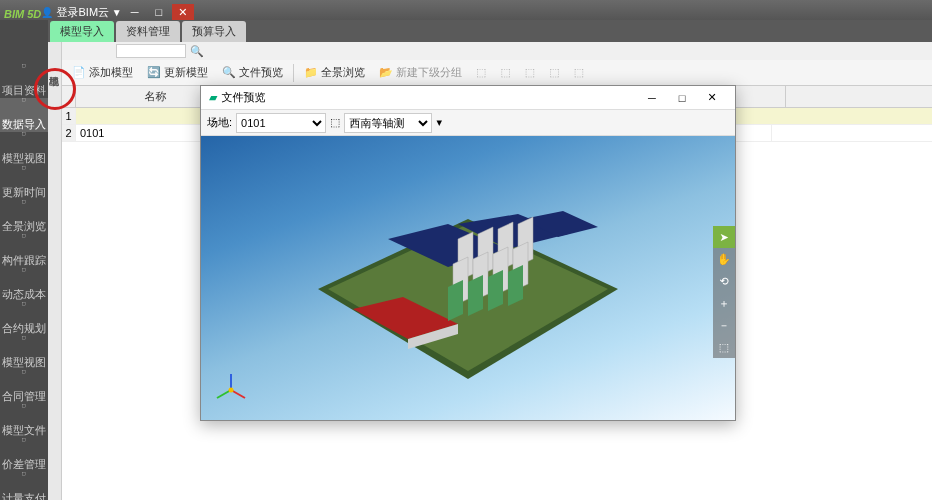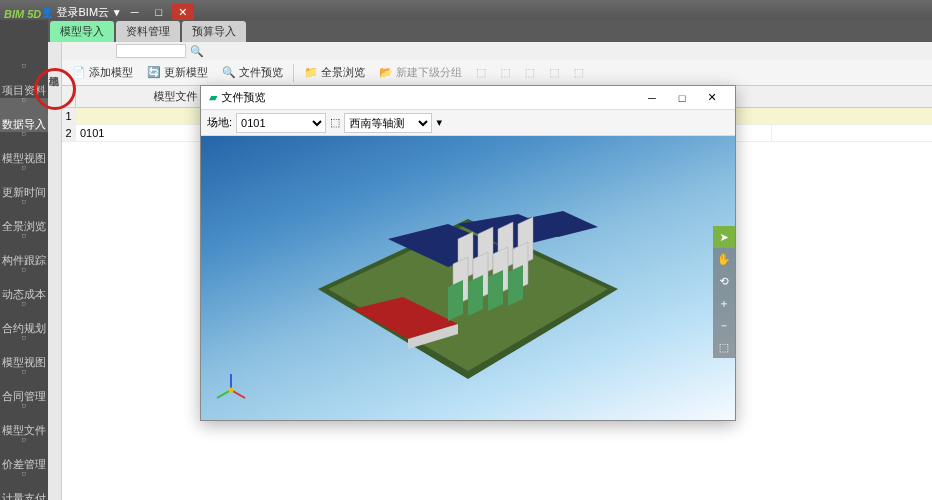--- a/index.html
+++ b/index.html
@@ -191,20 +191,21 @@
         <span>新建下级分组</span>
       </div>
     <div class="tbtn" style="color:#aaa;">⬚</div>
     <div class="tbtn" style="color:#aaa;">⬚</div>
     <div class="tbtn" style="color:#aaa;">⬚</div>
     <div class="tbtn" style="color:#aaa;">⬚</div>
     <div class="tbtn" style="color:#aaa;">⬚</div>
   </div>
   <div class="thead">
     <div class="th" style="width:14px;"></div>
+    <div class="th name">名称</div>
     <div class="th file">模型文件</div>
     <div class="th time">更新时间</div>
   </div>
   <div id="tbody">
       <div class="trow sel">
         <div class="td idx">1</div>
         <div class="td file"></div>
         <div class="td time"></div>
       </div>
       <div class="trow">

